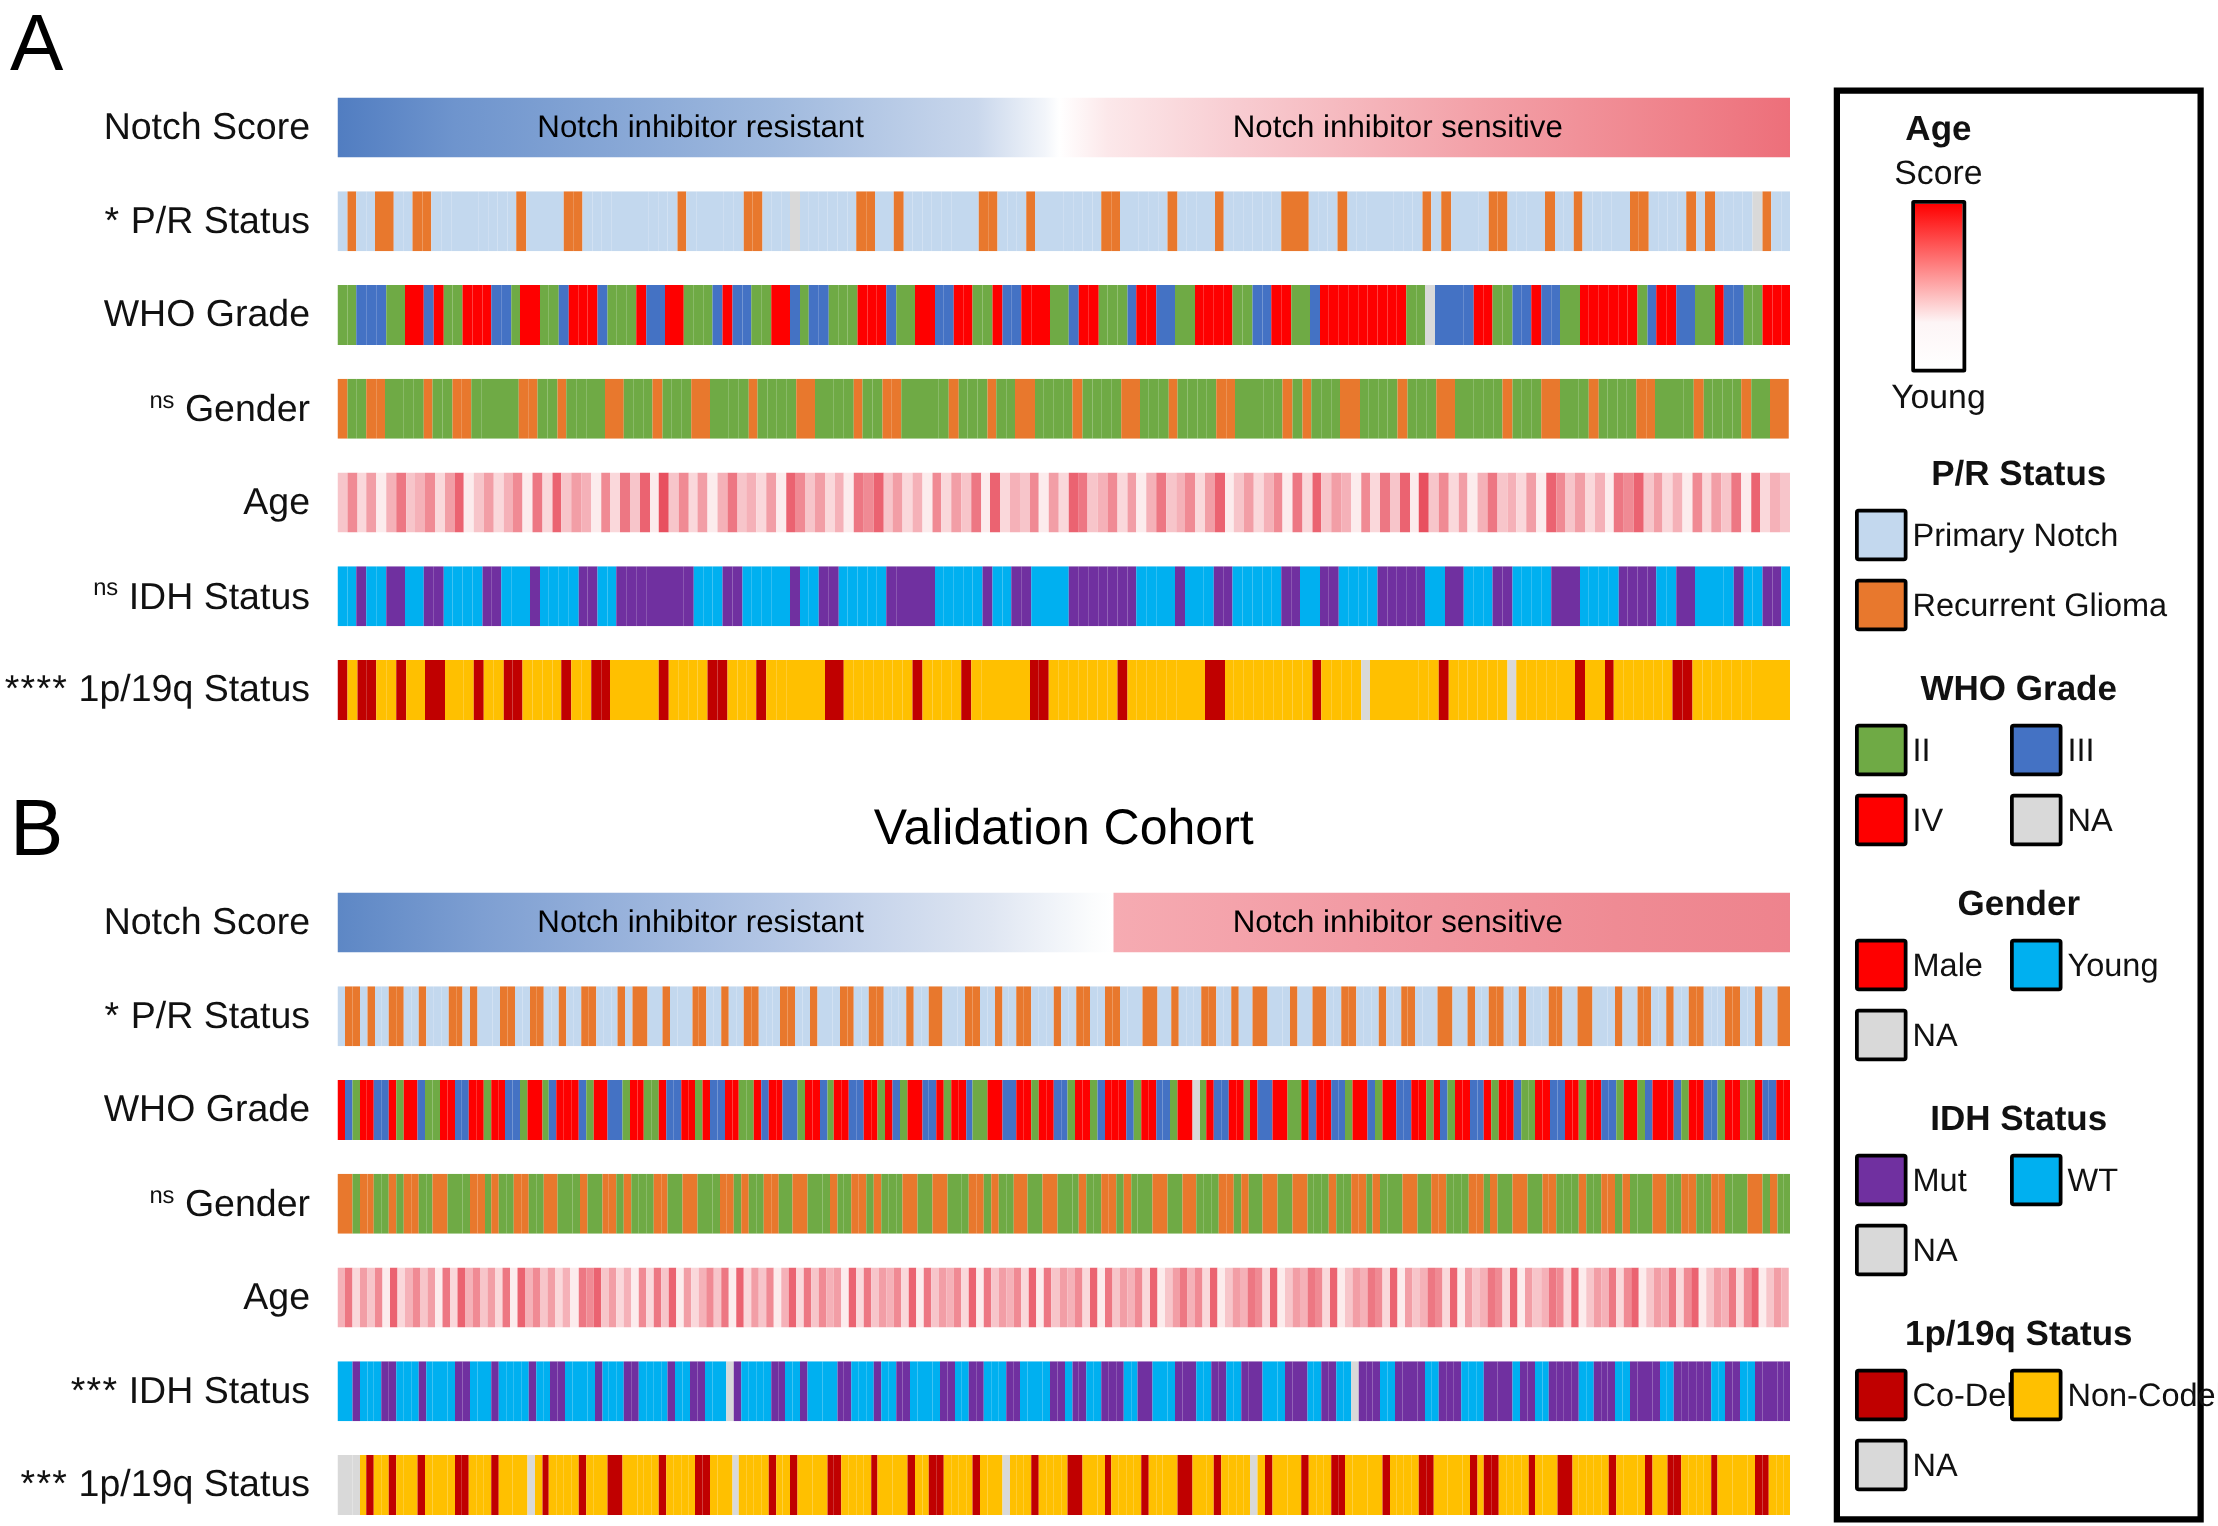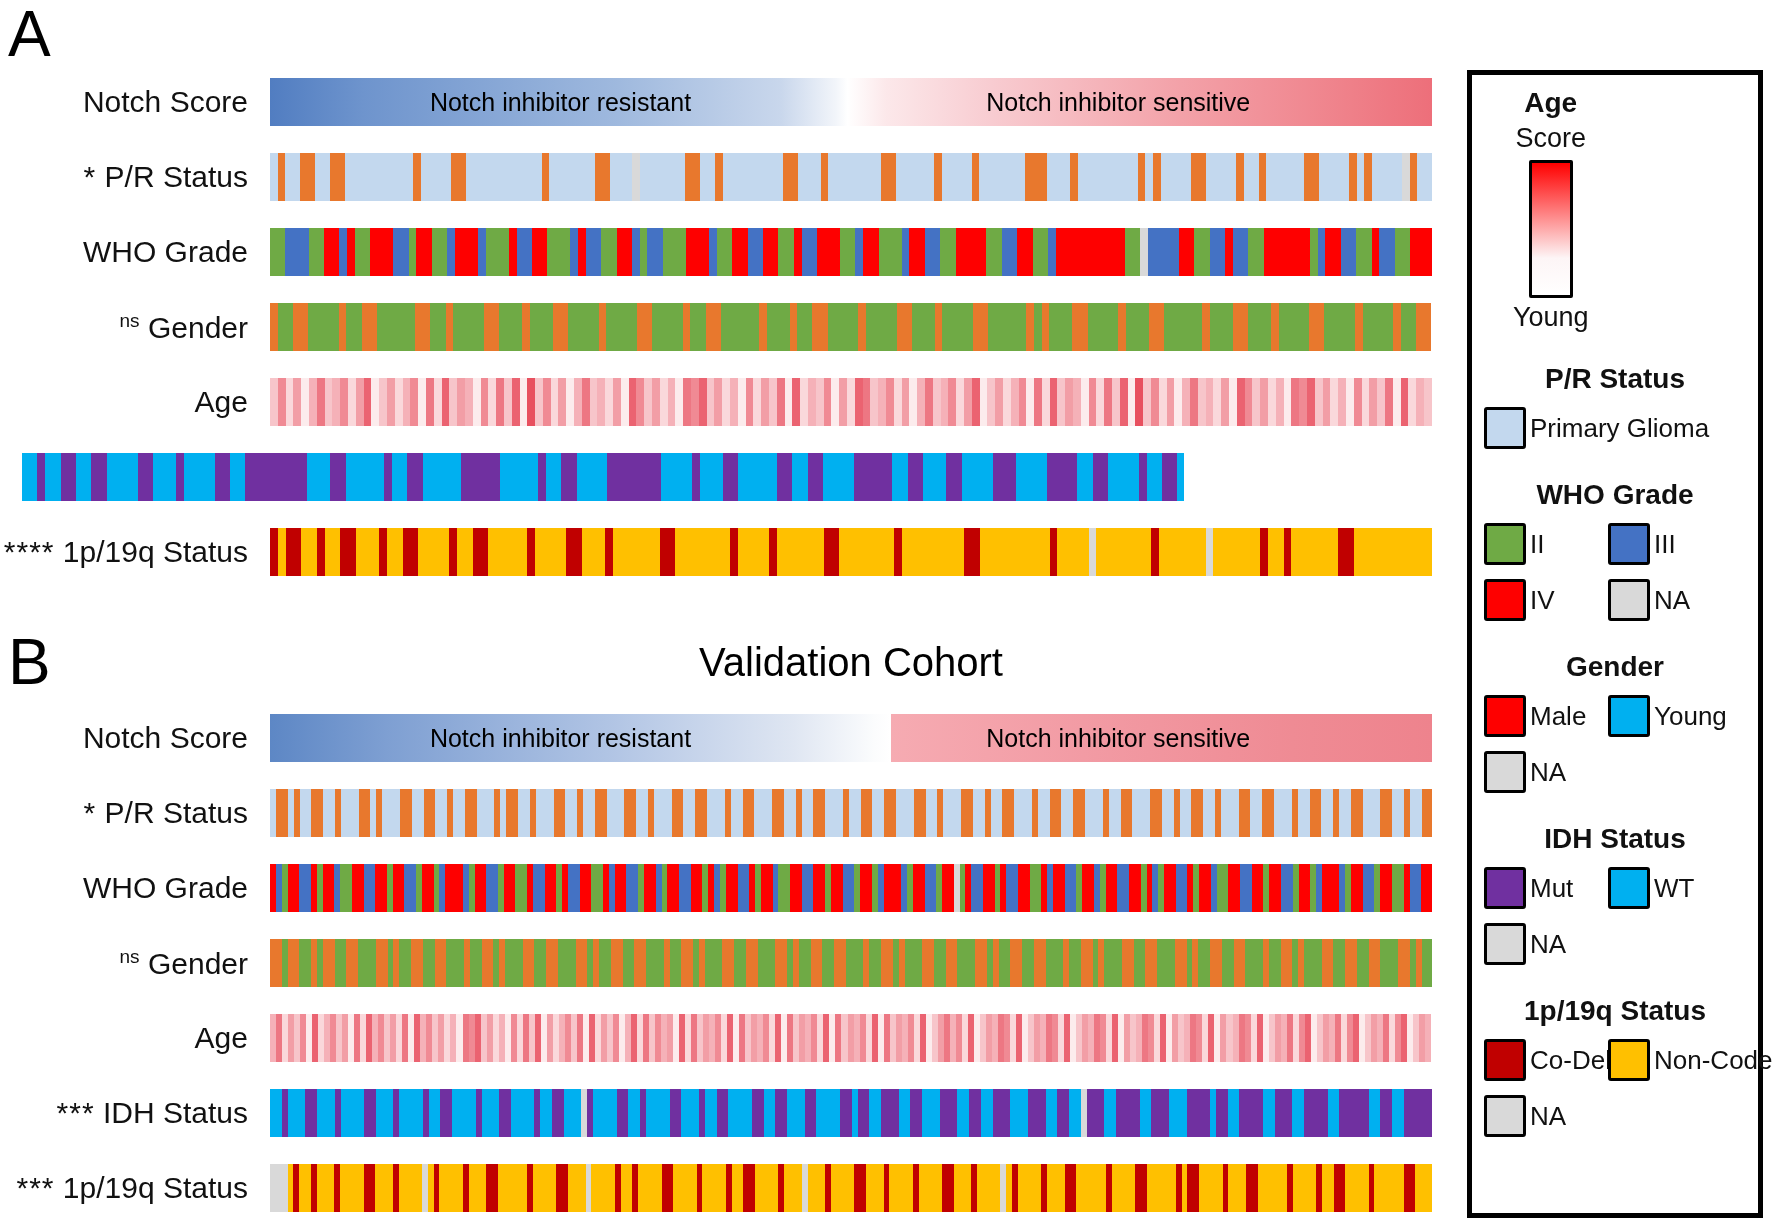--- a/index.html
+++ b/index.html
@@ -680,20 +680,21 @@
           <div class="slice" style="background: rgb(247, 197, 202);"></div>
           <div class="slice" style="background: rgb(237, 119, 131);"></div>
           <div class="slice" style="background: rgb(252, 236, 237);"></div>
           <div class="slice" style="background: rgb(235, 99, 113);"></div>
           <div class="slice" style="background: rgb(250, 216, 219);"></div>
           <div class="slice" style="background: rgb(245, 177, 184);"></div>
           <div class="slice" style="background: rgb(247, 197, 202);"></div>
         </div>
       </div>
       <div class="row">
+        <div class="row-label"><span class="marker sup">ns</span> <span>IDH Status</span></div>
         <div class="row-track">
           <div class="slice" style="background: rgb(0, 176, 240);"></div>
           <div class="slice" style="background: rgb(0, 176, 240);"></div>
           <div class="slice" style="background: rgb(112, 48, 160);"></div>
           <div class="slice" style="background: rgb(0, 176, 240);"></div>
           <div class="slice" style="background: rgb(0, 176, 240);"></div>
           <div class="slice" style="background: rgb(112, 48, 160);"></div>
           <div class="slice" style="background: rgb(112, 48, 160);"></div>
           <div class="slice" style="background: rgb(0, 176, 240);"></div>
           <div class="slice" style="background: rgb(0, 176, 240);"></div>
@@ -2233,21 +2234,25 @@
         <div class="grad-bar" id="age-grad-bar" style="background: linear-gradient(rgb(255, 0, 0) 0%, rgb(253, 245, 246) 72%, rgb(255, 255, 255) 100%);"></div>
         <div class="grad-sub">Young</div>
       </div>
     </div>
     <div id="legend-sections">
         <div class="legend-section">
           <div class="legend-section-title">P/R Status</div>
           <div class="legend-items cols-1">
             <div class="legend-item">
               <span class="swatch" style="background: rgb(195, 216, 238);"></span>
-              <span class="legend-item-label">Primary Glioma</span>
+              <span class="legend-item-label">Primary Notch</span>
+            </div>
+            <div class="legend-item">
+              <span class="swatch" style="background: rgb(232, 120, 45);"></span>
+              <span class="legend-item-label">Recurrent Glioma</span>
             </div>
           </div>
         </div>
         <div class="legend-section">
           <div class="legend-section-title">WHO Grade</div>
           <div class="legend-items cols-2">
             <div class="legend-item">
               <span class="swatch" style="background: rgb(111, 170, 69);"></span>
               <span class="legend-item-label">II</span>
             </div>

